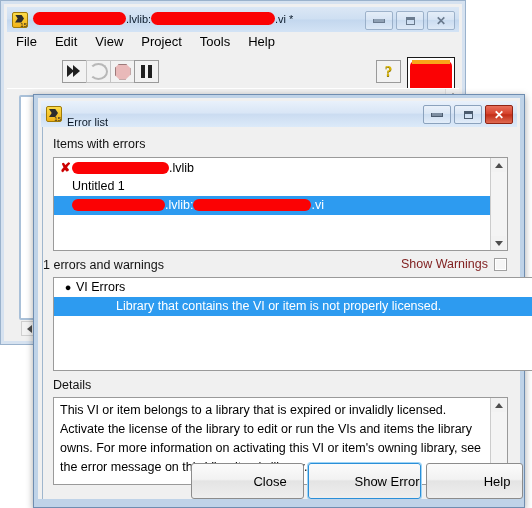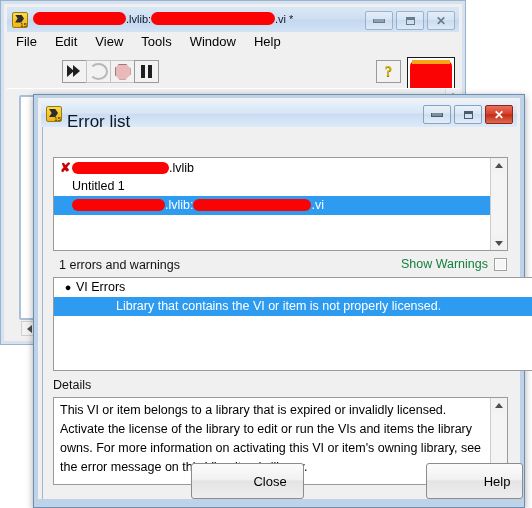--- a/index.html
+++ b/index.html
@@ -196,21 +196,21 @@
     border: 4px solid #bfd3e8;
     border-top-width: 3px;
     box-sizing: border-box;
     background: #f0f0f0;
   }
   .dlg-titlebar {
     position: absolute; left: 3px; top: 3px; right: 3px; height: 26px;
     background: linear-gradient(to bottom,#e9f1fb 0%, #d9e6f6 45%, #cbdcf1 52%, #dceaf9 100%);
     display: flex; align-items: center;
   }
-  .dlg-title { font-size: 17px; color: #0a1726; margin-top: 16px; }
+  .dlg-title { font-size: 11px; color: #0a1726; margin-top: 16px; }
   .dlg-body {
     position: absolute; left: 4px; top: 29px; right: 4px; bottom: 4px;
     background: #f0f0f0;
     border-left: 1px solid #9fb6cd;
   }
   .sect-label {
     font-size: 12.5px; color: #111; position: absolute;
   }
   .listbox {
     position: absolute;
@@ -240,21 +240,21 @@
   }
   .bullet { display:inline-block; width: 16px; text-align:center; font-size: 11px; }
   .row .redact { top: -1px; }
   .r-a { width: 97px; height: 12px; }
   .r-b { width: 93px; height: 12px; }
   .r-c { width: 118px; height: 12px; }
 
   .chk-wrap {
     position: absolute; display: flex; align-items: center; gap: 6px;
   }
-  .chk-label { font-size: 12.5px; color: #15803d; }
+  .chk-label { font-size: 12.5px; color: #7f1d1d; }
   .checkbox {
     width: 13px; height: 13px; box-sizing: border-box;
     background: #f6f6f6; border: 1px solid #a0a0a0;
     box-shadow: inset 0 0 0 1px #ffffff;
   }
   .detailbox {
     position: absolute;
     background: #ffffff; border: 1px solid #9a9a9a;
     box-sizing: border-box; overflow: hidden;
   }
@@ -302,22 +302,22 @@
           <div class="win-btn inactive">
               <span class="glyph-x">✕</span>
             </div>
         </div>
       </div>
 
       <div class="mw-menubar">
         <div class="menu-item">File</div>
         <div class="menu-item">Edit</div>
         <div class="menu-item">View</div>
+        <div class="menu-item">Project</div>
         <div class="menu-item">Tools</div>
-        <div class="menu-item">Window</div>
         <div class="menu-item">Help</div>
       </div>
 
       <div class="mw-toolbar">
         <div class="tb-group">
           <div class="tb-btn">
               <span class="ic-run"></span>
             </div>
           <div class="tb-btn dim">
               <span class="ic-runcont"></span>
@@ -373,38 +373,39 @@
               <span class="glyph-max"></span>
             </div>
           <div class="win-btn close-red">
               <span class="glyph-x">✕</span>
             </div>
         </div>
       </div>
 
       <div class="dlg-body">
 
+        <div class="sect-label" style="left:10px; top:10px;">Items with errors</div>
 
         <div class="listbox" style="left:10px; top:30px; width:455px; height:94px;">
           <div class="lb-rows">
             <div class="row"><span class="err-x">✘</span><span class="redact r-a"></span><span>.lvlib</span></div>
             <div class="row" style="padding-left:18px;"><span>Untitled 1</span></div>
             <div class="row sel" style="padding-left:18px;"><span class="redact r-b"></span><span>.lvlib:</span><span class="redact r-c"></span><span>.vi</span></div>
           </div>
           <div class="lb-scroll">
             <div class="sb-arrow" style="top:0;left:0;">
                 <span class="tri up"></span>
               </div>
             <div class="sb-arrow" style="bottom:0;left:0;">
                 <span class="tri down"></span>
               </div>
           </div>
         </div>
 
-        <div class="sect-label" style="left:16px; top:131px;">1 errors and warnings</div>
+        <div class="sect-label" style="left:0; top:131px;">1 errors and warnings</div>
 
         <div class="chk-wrap" style="right:9px; top:130px;">
           <span class="chk-label">Show Warnings</span>
           <span class="checkbox"></span>
         </div>
 
         <div class="listbox" style="left:10px; top:150px; width:516px; height:94px;">
           <div class="lb-rows">
             <div class="row"><span class="bullet">●</span><span>VI Errors</span></div>
             <div class="row sel" style="padding-left:62px;"><span>Library that contains the VI or item is not properly licensed.</span></div>
@@ -428,20 +429,21 @@
                 <span class="tri up"></span>
               </div>
             <div class="sb-arrow" style="bottom:0;left:0;">
                 <span class="tri down"></span>
               </div>
           </div>
         </div>
 
         <div class="btn-row">
           <div class="btn" style="left:148px; width:113px;">Close</div>
+          <div class="btn focused" style="left:265px; width:113px;">Show Error</div>
           <div class="btn" style="left:383px; width:97px;">Help</div>
         </div>
 
       </div>
       <div class="dlg-bottom-strip"></div>
     </div>
   </div>
 
 </div>
 

